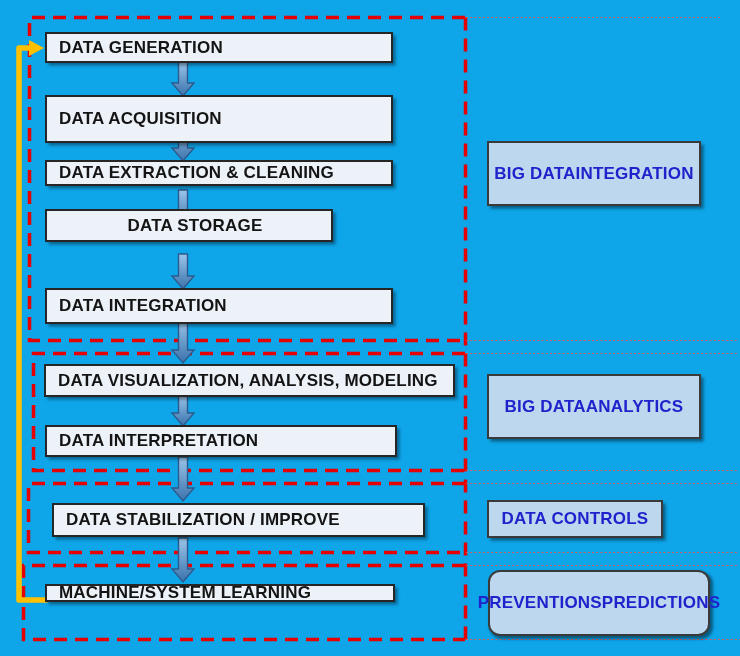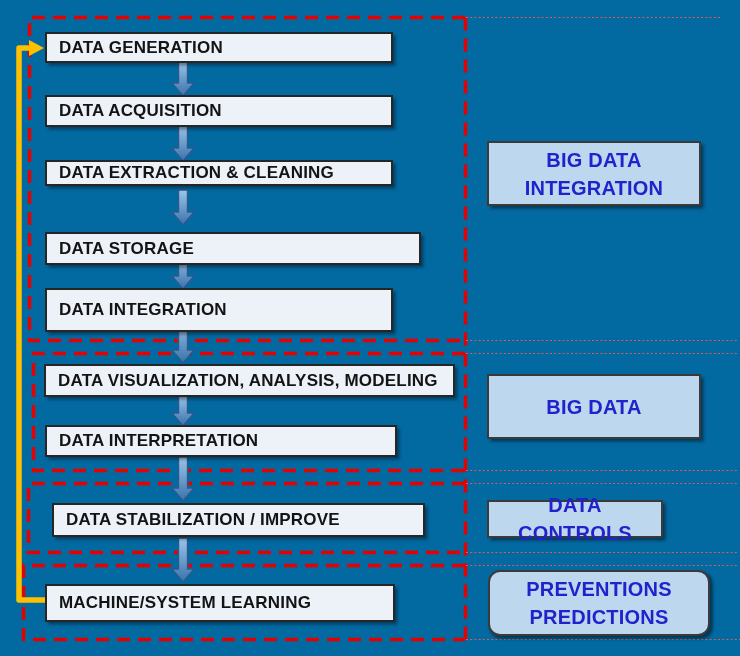--- a/index.html
+++ b/index.html
@@ -1,34 +1,34 @@
 <!DOCTYPE html>
 <html><head>
 <meta charset="utf-8">
 <style>
   html,body { margin:0; padding:0; background:#ffffff; }
   .stage {
-    position:relative; width:740px; height:656px; background:#0369a1;
+    position:relative; width:740px; height:656px; background:#0ea5e9;
     overflow:hidden; font-family:"Liberation Sans", sans-serif;
   }
   .layer { position:absolute; left:0; top:0; }
   .flow-box {
     position:absolute; box-sizing:border-box;
     background:#EDF1F8; border:2px solid #262626;
     box-shadow:2.5px 2.5px 3px rgba(0,0,0,0.40);
     display:flex; align-items:center; padding-left:12px;
     font-weight:bold; font-size:17px; color:#141414; letter-spacing:0.2px;
     white-space:nowrap;
   }
   .side-label {
     position:absolute; box-sizing:border-box;
     background:#BDD7EE; border:2px solid #3A3A3A;
     box-shadow:2.5px 2.5px 3px rgba(0,0,0,0.45);
-    display:flex; flex-direction:column; align-items:center; justify-content:center;
-    font-weight:bold; font-size:20px; color:#2222CC; text-align:center;
+    display:flex; flex-direction:row; align-items:center; justify-content:center;
+    font-weight:bold; font-size:17px; color:#2222CC; text-align:center;
     line-height:1.4; letter-spacing:0.2px;
   }
   .lbl-line:empty { display:none; }
 </style>
 </head>
 <body>
 
 <div class="stage">
 
   <svg class="layer" width="740" height="656" viewBox="0 0 740 656">
@@ -71,51 +71,52 @@
       <path d="M178.5 319 V350 H172 L183 363 L194 350 H187.5 V319 Z"></path>
       <path d="M178.5 395 V413 H172 L183 426 L194 413 H187.5 V395 Z"></path>
       <path d="M178.5 457 V488 H172 L183 501 L194 488 H187.5 V457 Z"></path>
       <path d="M178.5 538 V569 H172 L183 582 L194 569 H187.5 V538 Z"></path>
     </g>
   </svg>
 
   <div class="flow-box" style="left:45px; top:32px;  width:348px; height:31px;">
     <span class="step-text">DATA GENERATION</span>
   </div>
-  <div class="flow-box" style="left:45px; top:95px;  width:348px; height:32px;">
+  <div class="flow-box" style="left:45px; top:95px;  width:348px; height:48px;">
     <span class="step-text">DATA ACQUISITION</span>
   </div>
   <div class="flow-box" style="left:45px; top:160px; width:348px; height:26px;">
     <span class="step-text">DATA EXTRACTION &amp; CLEANING</span>
   </div>
-  <div class="flow-box" style="left:45px; top:232px; width:376px; height:33px;">
+  <div class="flow-box" style="left:45px; top:209px; width:288px; height:33px;justify-content:center;">
     <span class="step-text">DATA STORAGE</span>
   </div>
-  <div class="flow-box" style="left:45px; top:288px; width:348px; height:44px;">
+  <div class="flow-box" style="left:45px; top:288px; width:348px; height:36px;">
     <span class="step-text">DATA INTEGRATION</span>
   </div>
   <div class="flow-box" style="left:45px; top:425px; width:352px; height:32px;">
     <span class="step-text">DATA INTERPRETATION</span>
   </div>
   <div class="flow-box" style="left:44px; top:364px; width:411px; height:33px;">
     <span class="step-text">DATA VISUALIZATION, ANALYSIS, MODELING</span>
   </div>
   <div class="flow-box" style="left:52px; top:503px; width:373px; height:34px;">
     <span class="step-text">DATA STABILIZATION / IMPROVE</span>
   </div>
-  <div class="flow-box" style="left:45px; top:584px; width:350px; height:38px;">
+  <div class="flow-box" style="left:45px; top:584px; width:350px; height:18px;">
     <span class="step-text">MACHINE/SYSTEM LEARNING</span>
   </div>
 
   <div class="side-label" style="left:487px; top:141px; width:214px; height:65px;">
     <span class="lbl-line">BIG DATA</span>
     <span class="lbl-line">INTEGRATION</span>
   </div>
   <div class="side-label" style="left:487px; top:374px; width:214px; height:65px;">
     <span class="lbl-line">BIG DATA</span>
+    <span class="lbl-line">ANALYTICS</span>
   </div>
   <div class="side-label" style="left:487px; top:500px; width:176px; height:38px;">
     <span class="lbl-line">DATA CONTROLS</span>
 
   </div>
   <div class="side-label" style="left:488px; top:570px; width:222px; height:66px;border-radius:12px;">
     <span class="lbl-line">PREVENTIONS</span>
     <span class="lbl-line">PREDICTIONS</span>
   </div>
 

